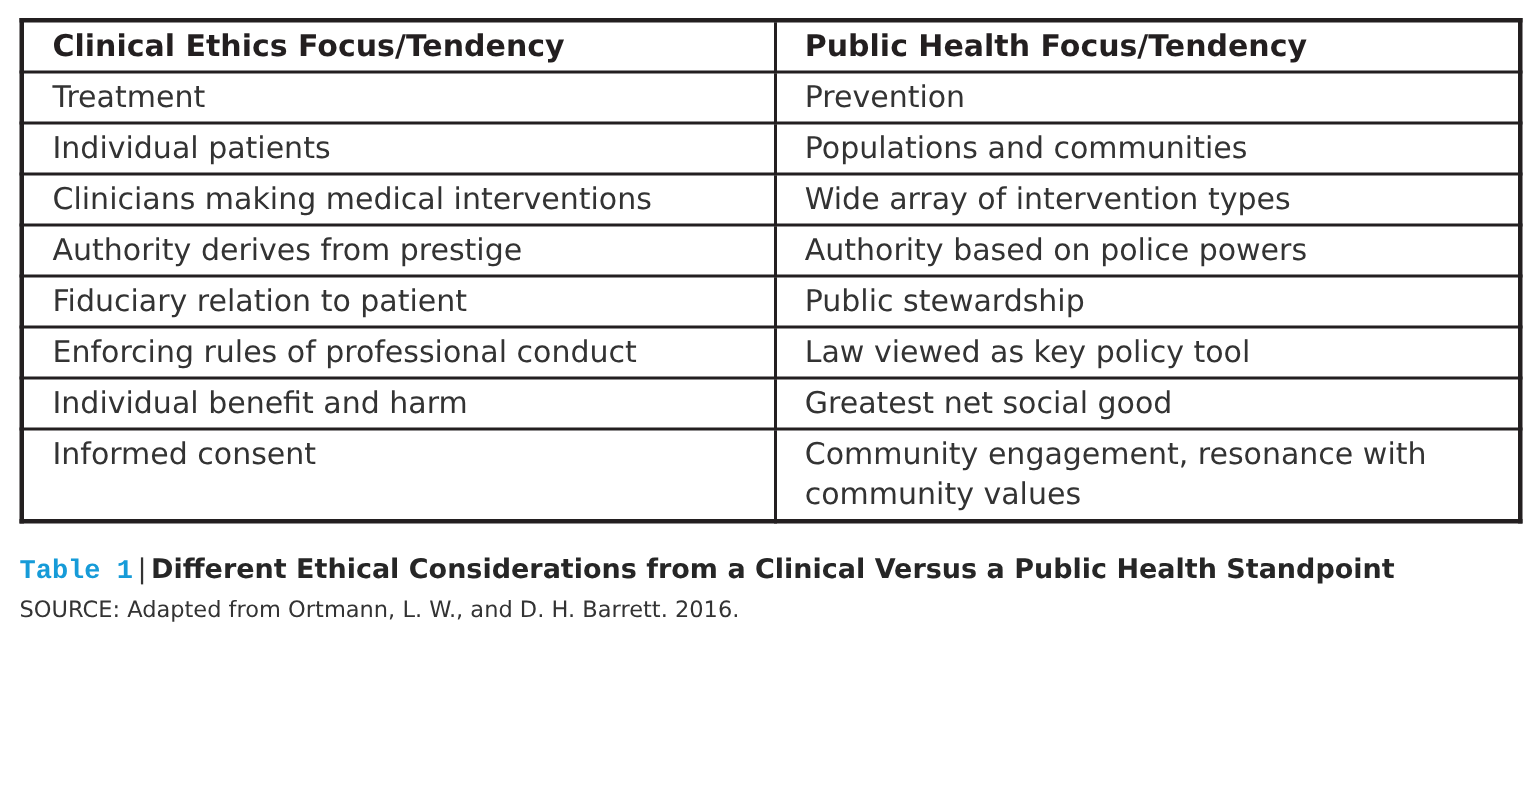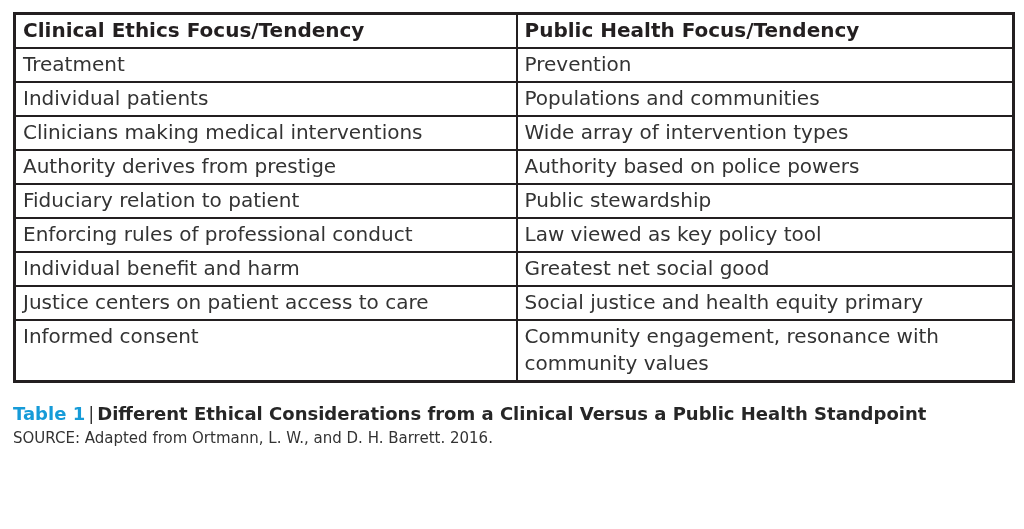--- a/index.html
+++ b/index.html
@@ -20,21 +20,21 @@
     border-collapse: collapse;
     table-layout: fixed;
     width: 999px;
     border: 3px solid #231f20;
   }
   table.comparison th,
   table.comparison td {
     border: 2px solid #231f20;
     text-align: left;
     vertical-align: top;
-    padding: 2px 10px 3px 7px;
+    padding: 2px 10px 3px 19px;
     font-size: 20px;
     line-height: 27px;
     color: #333333;
     font-weight: 400;
     overflow: hidden;
   }
   table.comparison th {
     font-weight: 700;
     color: #231f20;
   }
@@ -43,20 +43,21 @@
 
   .caption {
     margin: 19px 0 0 0;
     font-size: 18px;
     line-height: 23px;
     font-weight: 700;
     color: #262626;
   }
   .caption .table-label {
     color: #169bd8;
+    font-family: Liberation Mono, monospace;
   }
   .caption .sep {
     font-weight: 400;
     color: #333333;
     padding: 0 3px;
   }
   .meta {
     margin: 2px 0 0 0;
     font-size: 15px;
     line-height: 22px;
@@ -106,24 +107,20 @@
       </tr>
       <tr>
         <td>Enforcing rules of professional conduct</td>
         <td>Law viewed as key policy tool</td>
       </tr>
       <tr>
         <td>Individual benefit and harm</td>
         <td>Greatest net social good</td>
       </tr>
       <tr>
-        <td>Justice centers on patient access to care</td>
-        <td>Social justice and health equity primary</td>
-      </tr>
-      <tr>
         <td>Informed consent</td>
         <td>Community engagement, resonance with community values</td>
       </tr>
     </tbody>
   </table>
 
   <p class="caption"><span class="table-label">Table 1</span><span class="sep">|</span><span>Different Ethical Considerations from a Clinical Versus a Public Health Standpoint</span></p>
 
   <p class="meta">SOURCE: Adapted from Ortmann, L. W., and D. H. Barrett. 2016.</p>
 

